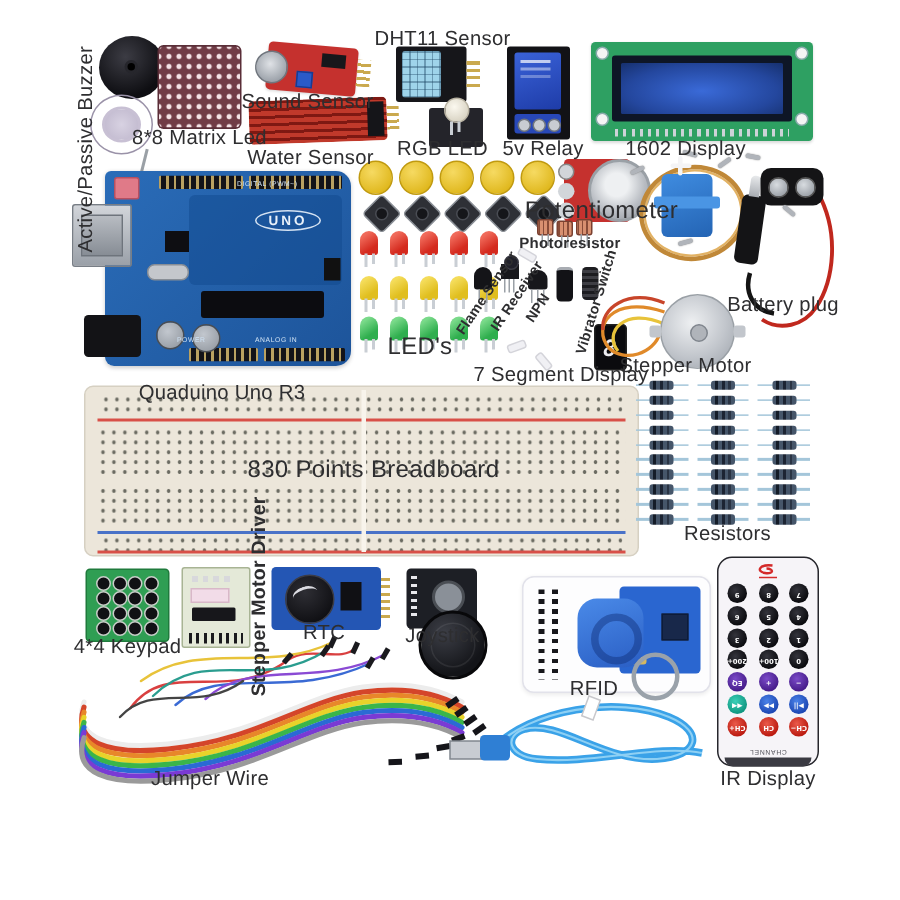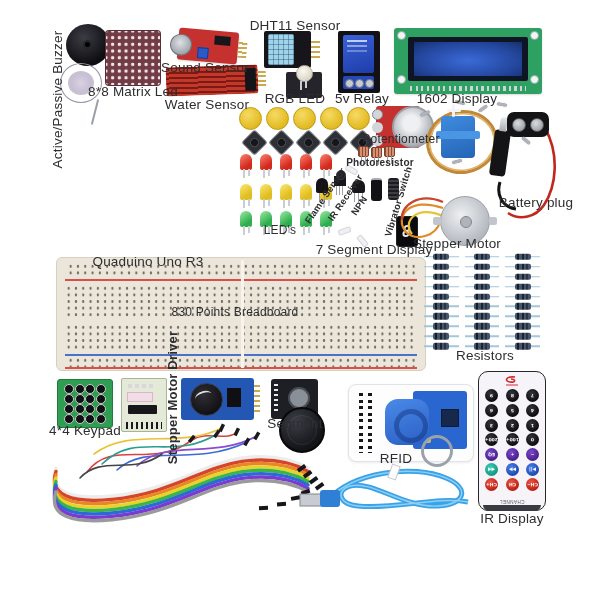--- a/index.html
+++ b/index.html
@@ -2,21 +2,21 @@
 <html><head>
 <meta charset="utf-8">
 <style>
   html,body{margin:0;padding:0;background:#fff;}
   #canvas{position:relative;width:600px;height:600px;background:#ffffff;overflow:hidden;
           font-family:"Liberation Sans",sans-serif;}
   .comp{position:absolute;}
   
   .lbl{position:absolute;font-size:13.5px;color:#2e2e30;text-align:center;white-space:nowrap;
        z-index:30;letter-spacing:.2px;}
-  .lbl.big{font-size:12px;}
+  .lbl.big{font-size:16px;}
   .lbl.small{font-size:10px;font-weight:bold;}
   .lbl.diag{font-size:9.5px;font-weight:bold;}
   .lbl.vertb{font-size:13px;font-weight:bold;}
   
   .buzzer-a{left:66px;top:24px;width:44px;height:42px;border-radius:50%;
             background:radial-gradient(circle at 40% 33%,#3c3c44,#0e0e12 68%);}
   .buzzer-a::after{content:"";position:absolute;left:19px;top:18px;width:5px;height:5px;border-radius:50%;
             background:#000;box-shadow:0 0 0 2px #26262c;}
   .buzzer-p{left:60px;top:63px;width:40px;height:38px;border-radius:50%;
             background:radial-gradient(circle at 45% 40%,#e4dee c0,#e2dcea 30%,#b6aec4 75%);
@@ -240,20 +240,40 @@
     <div class="hole" style="left:3px;top:3px"></div>
     <div class="hole" style="right:3px;top:3px"></div>
     <div class="hole" style="left:3px;bottom:10px"></div>
     <div class="hole" style="right:3px;bottom:10px"></div>
     <div class="scr">
       <div class="in"></div>
     </div>
     <div class="pins"></div>
   </div>
 
+  <div class="comp uno-board">
+    <div class="silk"></div>
+    <div class="reset"></div>
+    <div class="hdr" style="left:36px;top:3px;width:56px"></div>
+    <div class="hdr" style="left:96px;top:3px;width:62px"></div>
+    <div class="hdr" style="left:56px;top:118px;width:46px"></div>
+    <div class="hdr" style="left:106px;top:118px;width:54px"></div>
+    <div class="usb"></div>
+    <div class="jack"></div>
+    <div class="chipsq"></div>
+    <div class="osc"></div>
+    <div class="dip"></div>
+    <div class="capc" style="left:34px;top:100px"></div>
+    <div class="capc" style="left:58px;top:102px"></div>
+    <div class="icsp"></div>
+    <div class="unotxt">UNO</div>
+    <div class="btxt" style="left:88px;top:6px">DIGITAL (PWM~)</div>
+    <div class="btxt" style="left:48px;top:110px">POWER</div>
+    <div class="btxt" style="left:100px;top:110px">ANALOG IN</div>
+  </div>
 
   <div class="comp" style="left:239px;top:107px;width:150px;height:22px">
       <div class="cap" style="left: 0px;"></div>
       <div class="cap" style="left: 27px;"></div>
       <div class="cap" style="left: 54px;"></div>
       <div class="cap" style="left: 81px;"></div>
       <div class="cap" style="left: 108px;"></div>
     </div>
   <div class="comp" style="left:245px;top:133px;width:150px;height:20px">
       <div class="tact" style="left: 0px;"></div>
@@ -661,22 +681,24 @@
   <div class="lbl" style="left:88px;top:254px;width:120px">Quaduino Uno R3</div>
   <div class="lbl big" style="left:230px;top:223px;width:100px">LED's</div>
   <div class="lbl big" style="left:340px;top:132px;width:122px">Potentiometer</div>
   <div class="lbl small" style="left:330px;top:157px;width:100px">Photoresistor</div>
   <div class="lbl diag" style="left:292px;top:190px;width:66px;transform:rotate(-56deg)">Flame Sensor</div>
   <div class="lbl diag" style="left:314px;top:192px;width:62px;transform:rotate(-56deg)">IR Receiver</div>
   <div class="lbl diag" style="left:344px;top:200px;width:30px;transform:rotate(-56deg)">NPN</div>
   <div class="lbl diag" style="left:357px;top:196px;width:82px;transform:rotate(-73deg)">Vibrator Switch</div>
   <div class="lbl" style="left:314px;top:242px;width:120px">7 Segment Display</div>
   <div class="lbl" style="left:397px;top:236px;width:120px">Stepper Motor</div>
-  <div class="lbl" style="left:476px;top:195px;width:120px">Battery plug</div>
+  <div class="lbl" style="left:462px;top:195px;width:120px">Battery plug</div>
   <div class="lbl big" style="left:165px;top:305px;width:140px">830 Points Breadboard</div>
   <div class="lbl" style="left:425px;top:348px;width:120px">Resistors</div>
   <div class="lbl" style="left:25px;top:423px;width:120px">4*4 Keypad</div>
   <div class="lbl vertb" style="left:97px;top:390px;width:150px;transform:rotate(-90deg)">Stepper Motor Driver</div>
-  <div class="lbl" style="left:245px;top:416px;width:100px">Segment</div>
+  <div class="lbl" style="left:166px;top:414px;width:100px">RTC</div>
+  <div class="lbl" style="left:245px;top:416px;width:100px">Joystick</div>
   <div class="lbl" style="left:346px;top:451px;width:100px">RFID</div>
+  <div class="lbl" style="left:80px;top:511px;width:120px">Jumper Wire</div>
   <div class="lbl" style="left:452px;top:511px;width:120px">IR Display</div>
 
 </div>
 
 </body></html>

